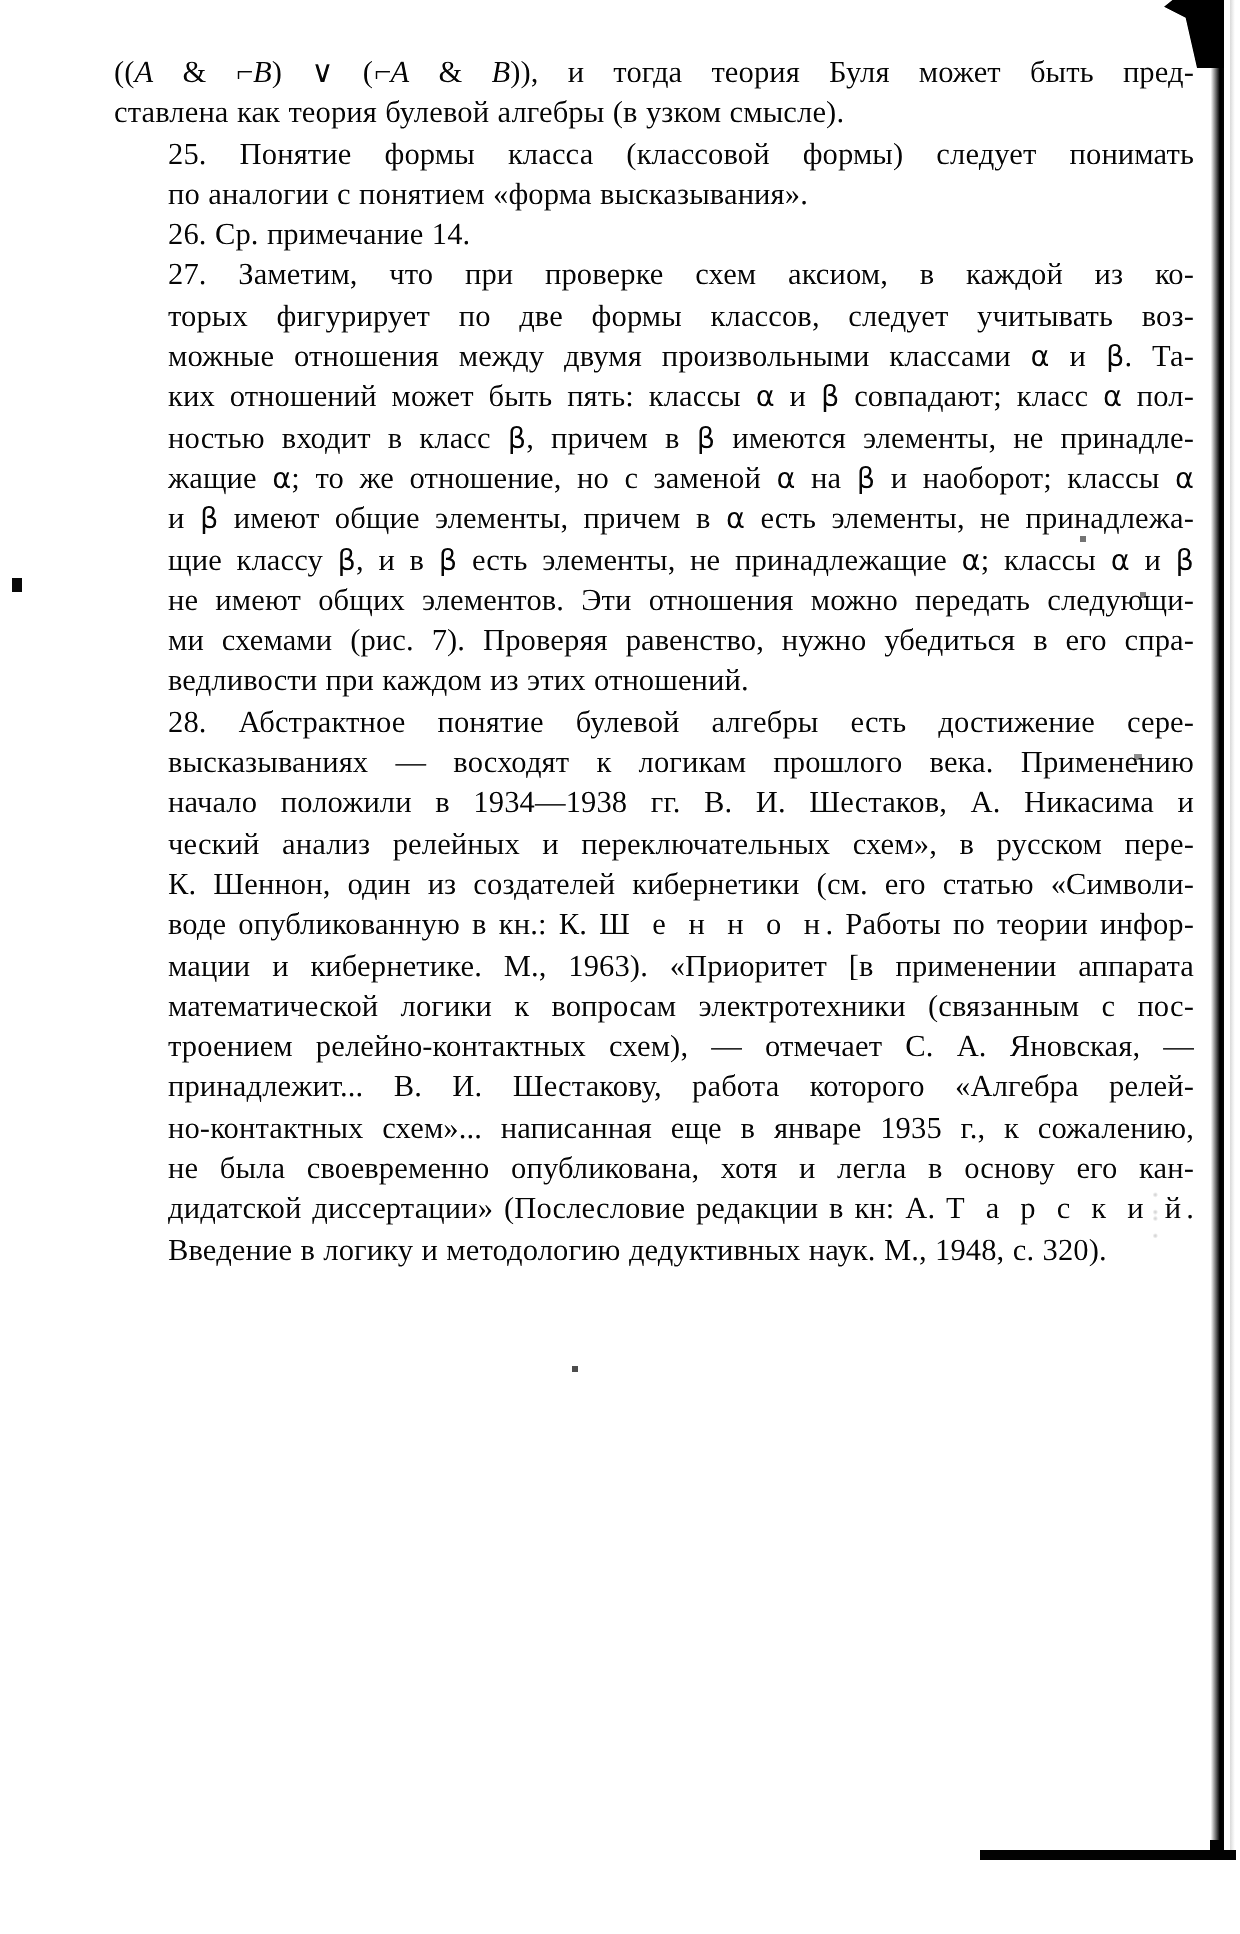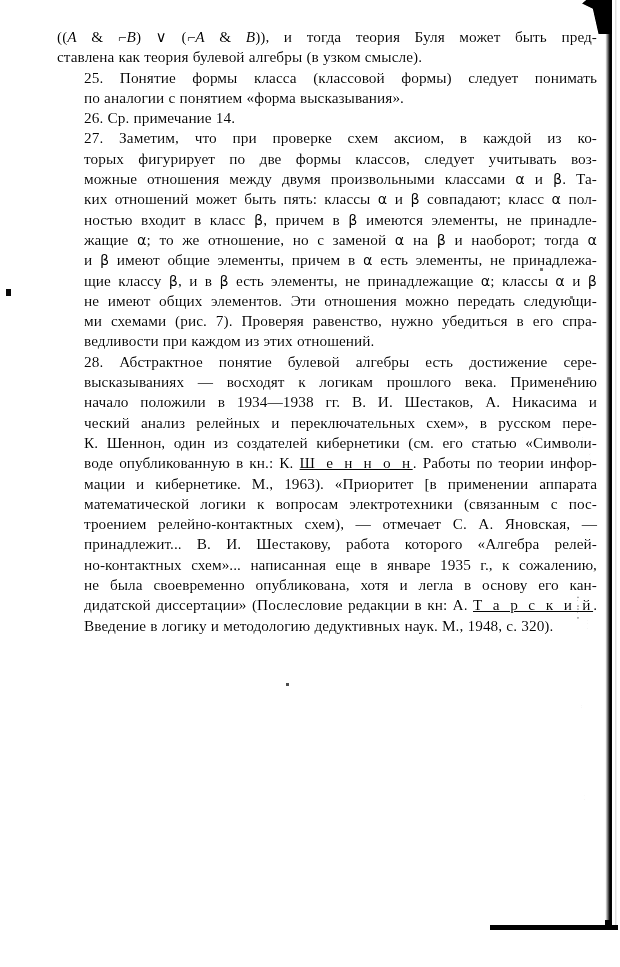--- a/index.html
+++ b/index.html
@@ -145,21 +145,21 @@
   .formula {
     font-family: "Liberation Serif", serif;
   }
   .formula i { font-style: italic; }
   .neg {
     display: inline-block;
     transform: scaleX(-1);
     font-style: normal;
   }
   .gl { font-family: "DejaVu Sans", sans-serif; font-size: 14.4px; }
-  .spaced { letter-spacing: 2.6px; text-decoration: underline; }
+  .spaced { letter-spacing: 2.6px; }
 </style>
 </head>
 <body>
 
 <div class="page">
 
   <div class="edge-right"></div>
   <div class="gutter-shadow"></div>
   <div class="gutter-wedge"></div>
   <div class="edge-bottom"></div>
@@ -193,21 +193,21 @@
     <p class="para indent">
       <span class="ln-last">26. Ср. примечание 14.</span>
     </p>
 
     <p class="para indent">
       <span class="ln">27. Заметим, что при  проверке  схем  аксиом, в  каждой из ко-</span>
       <span class="ln">торых фигурирует по две формы классов,   следует учитывать  воз-</span>
       <span class="ln"><span>можные отношения между  двумя произвольными классами </span><span class="gl">α</span><span> и </span><span class="gl">β</span><span>. Та-</span></span>
       <span class="ln"><span>ких отношений может быть пять: классы </span><span class="gl">α</span><span> и </span><span class="gl">β</span><span> совпадают; класс </span><span class="gl">α</span><span> пол-</span></span>
       <span class="ln"><span>ностью входит в класс </span><span class="gl">β</span><span>, причем в </span><span class="gl">β</span><span> имеются элементы, не принадле-</span></span>
-      <span class="ln"><span>жащие </span><span class="gl">α</span><span>; то же отношение, но с заменой </span><span class="gl">α</span><span> на </span><span class="gl">β</span><span> и наоборот; тогда </span><span class="gl">α</span></span>
+      <span class="ln"><span>жащие </span><span class="gl">α</span><span>; то же отношение, но с заменой </span><span class="gl">α</span><span> на </span><span class="gl">β</span><span> и наоборот; классы </span><span class="gl">α</span></span>
       <span class="ln"><span>и </span><span class="gl">β</span><span> имеют общие элементы, причем в </span><span class="gl">α</span><span> есть элементы, не принадлежа-</span></span>
       <span class="ln"><span>щие классу </span><span class="gl">β</span><span>, и в </span><span class="gl">β</span><span> есть элементы, не принадлежащие </span><span class="gl">α</span><span>; классы </span><span class="gl">α</span><span> и </span><span class="gl">β</span></span>
       <span class="ln">не имеют общих элементов. Эти отношения можно передать следующи-</span>
       <span class="ln">ми схемами (рис. 7). Проверяя равенство, нужно убедиться в его спра-</span>
       <span class="ln-last">ведливости при каждом из этих отношений.</span>
     </p>
 
     <p class="para indent">
       <span class="ln">28. Абстрактное понятие булевой алгебры есть достижение сере-</span>
       <span class="ln">высказываниях — восходят к логикам прошлого века. Применению</span>

